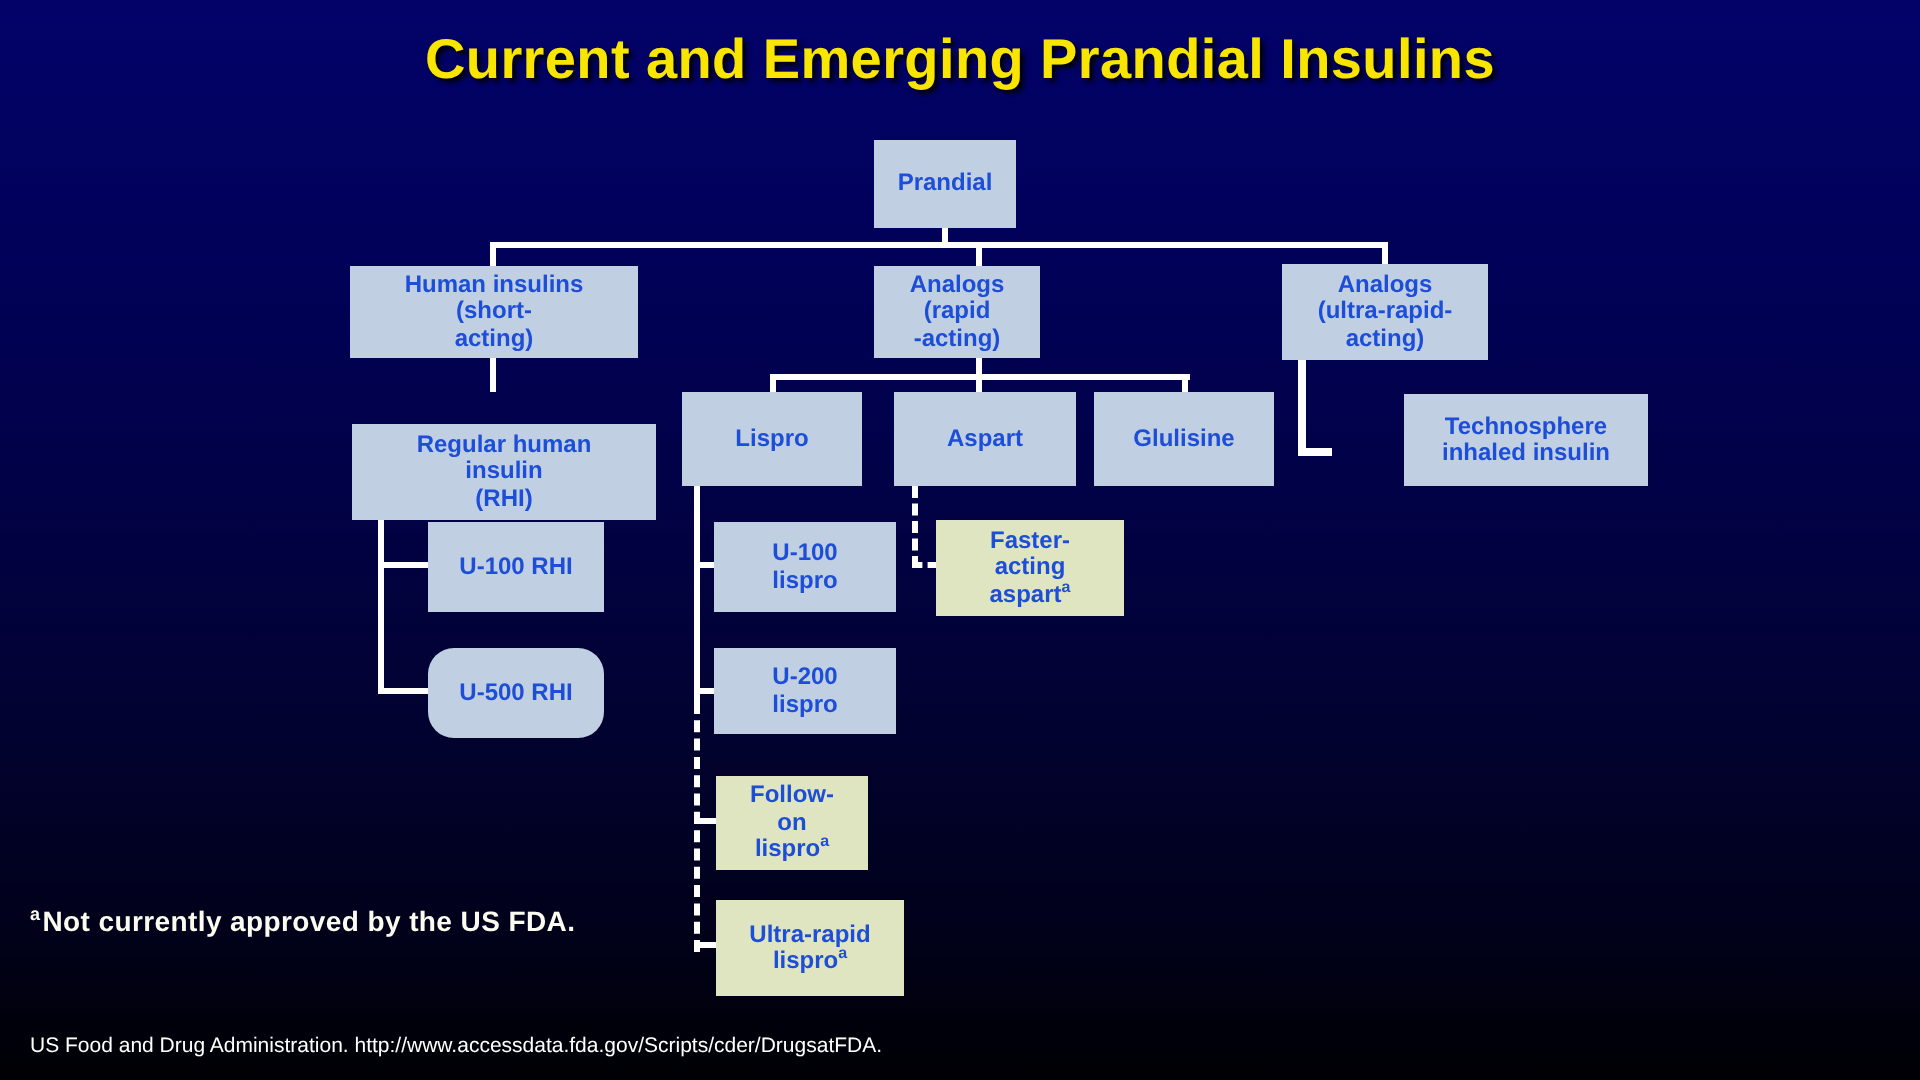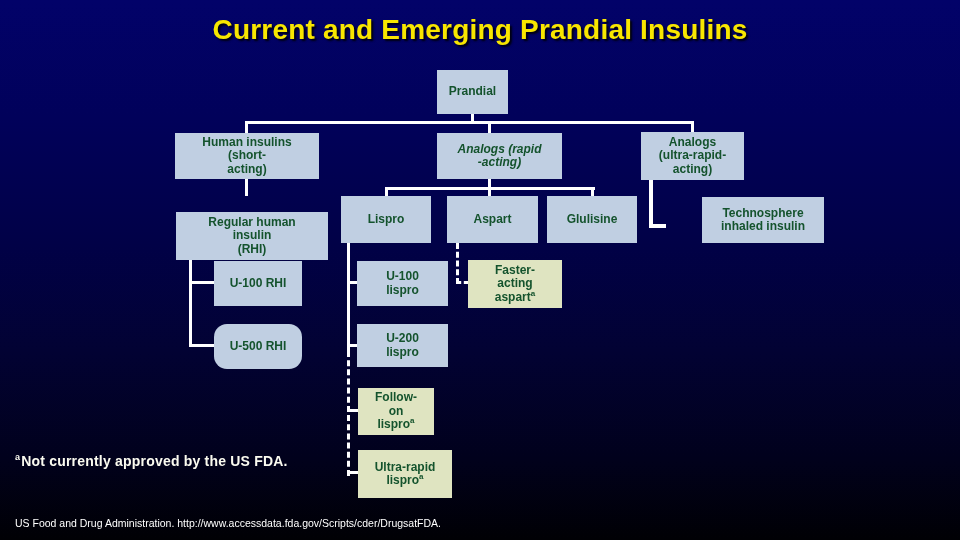--- a/index.html
+++ b/index.html
@@ -8,31 +8,31 @@
     background:linear-gradient(180deg,#020269 0%,#01015a 22%,#010147 45%,#020233 65%,#01011c 85%,#000004 100%);
     font-family:"Liberation Sans",sans-serif;
   }
   .title{
     position:absolute;top:14px;left:0;width:960px;text-align:center;
     font-size:28px;font-weight:bold;color:#f8e600;letter-spacing:0.2px;
     text-shadow:2px 2px 2px rgba(0,0,0,0.85);
   }
   .node{
     position:absolute;display:flex;align-items:center;justify-content:center;
-    text-align:center;font-weight:bold;color:#14532d;
+    text-align:center;font-weight:bold;color:#1d4ed8;
     font-size:12px;line-height:1.12;white-space:pre-line;padding:12px;
     box-sizing:border-box;
   }
   .blue{background:#c0cfe2;}
   .green{background:#dfe4c1;}
   .node sup{font-size:8px;line-height:0;vertical-align:super;}
   
   #n-prandial{left:437px;top:70px;width:71px;height:44px;}
   #n-human{left:175px;top:133px;width:144px;height:46px;}
-  #n-analogs-rapid{left:437px;top:133px;width:125px;height:46px;font-style:italic;}
+  #n-analogs-rapid{left:437px;top:133px;width:83px;height:46px;}
   #n-analogs-ultra{left:641px;top:132px;width:103px;height:48px;}
   #n-regular{left:176px;top:212px;width:152px;height:48px;}
   #n-lispro{left:341px;top:196px;width:90px;height:47px;}
   #n-aspart{left:447px;top:196px;width:91px;height:47px;}
   #n-glulisine{left:547px;top:196px;width:90px;height:47px;}
   #n-technosphere{left:666px;top:197px;width:122px;height:46px;margin-left:36px;}
   #n-u100rhi{left:214px;top:261px;width:88px;height:45px;}
   #n-u500rhi{left:214px;top:324px;width:88px;height:45px;border-radius:13px;}
   #n-u100lispro{left:357px;top:261px;width:91px;height:45px;}
   #n-u200lispro{left:357px;top:324px;width:91px;height:43px;}

